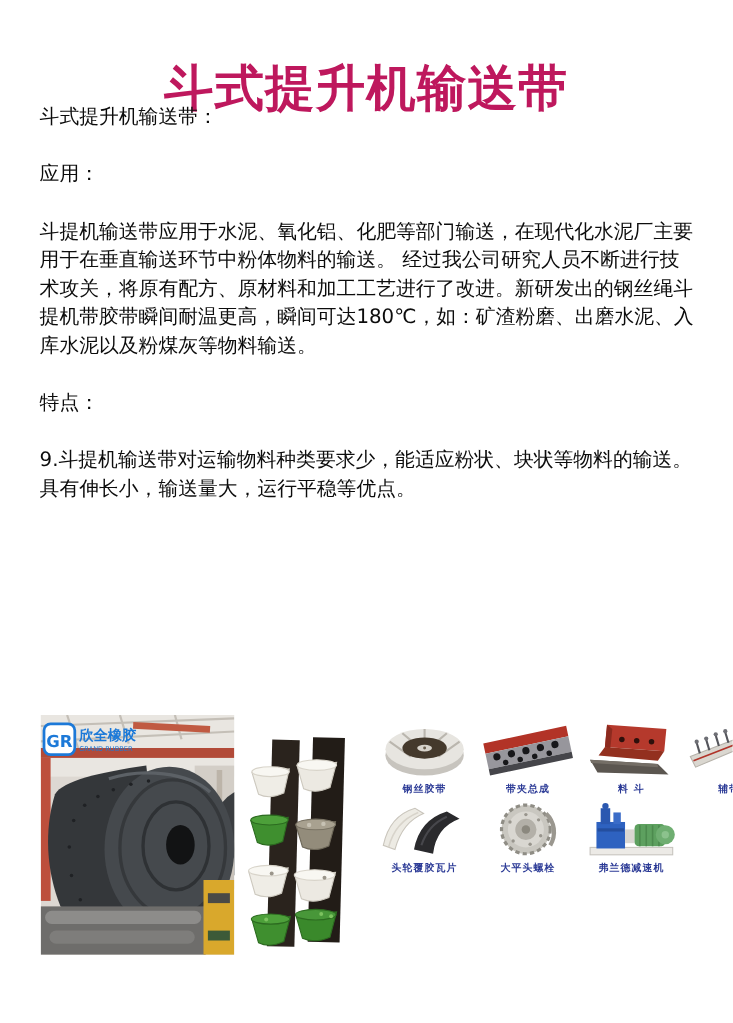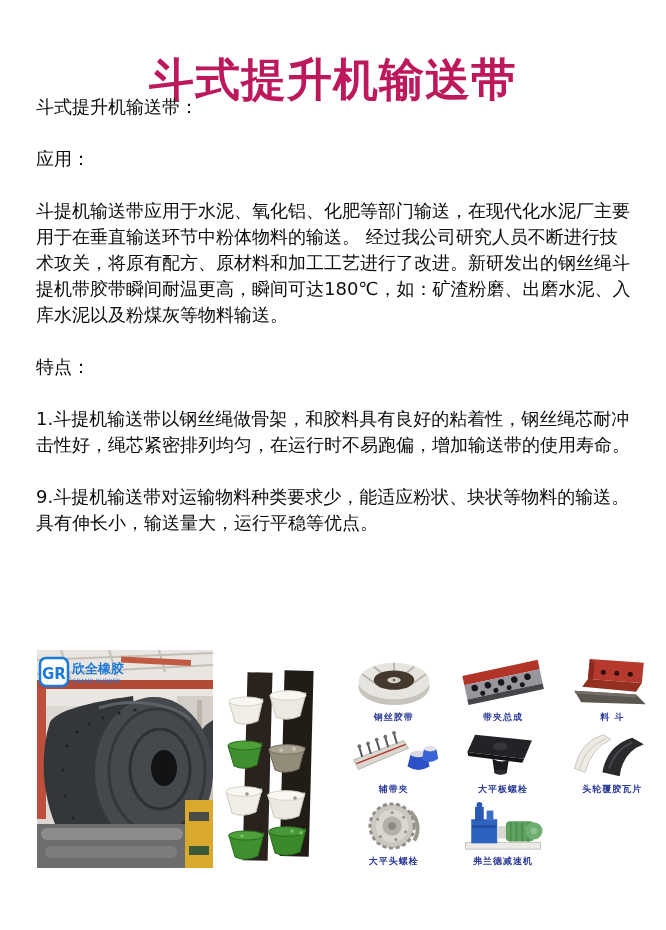--- a/index.html
+++ b/index.html
@@ -19,21 +19,21 @@
     font-size:18px;line-height:26px;color:#0c0c0c;
     text-align:left;word-break:break-all;
   }
   .content p{margin:0 0 26px 0;}
   
   .images-strip{position:absolute;left:0;top:650px;width:594px;height:230px;}
   .factory-photo{position:absolute;left:37px;top:0;width:176px;height:218px;}
   .bucket-photo{position:absolute;left:224px;top:20px;width:106px;height:198px;}
   .product-grid{
     position:absolute;left:340px;top:4px;width:326px;
-    display:grid;grid-template-columns:repeat(3,1fr);grid-auto-rows:72px;
+    display:grid;grid-template-columns:repeat(5,1fr);grid-auto-rows:72px;
     column-gap:2px;
   }
   .cell{
     margin:0;display:flex;flex-direction:column;align-items:center;
     justify-content:flex-end;padding-bottom:2px;
   }
   .cell svg{width:92px;height:52px;display:block;}
   .plabel{
     font-size:9px;font-weight:700;color:#2b3a96;margin-top:3px;
     letter-spacing:1px;white-space:nowrap;
@@ -43,21 +43,20 @@
 </head>
 <body>
 
 <h1 class="page-title">斗式提升机输送带</h1>
 
 <div class="content">
   <p>斗式提升机输送带：</p>
   <p>应用：</p>
   <p>斗提机输送带应用于水泥、氧化铝、化肥等部门输送，在现代化水泥厂主要用于在垂直输送环节中粉体物料的输送。 经过我公司研究人员不断进行技术攻关，将原有配方、原材料和加工工艺进行了改进。新研发出的钢丝绳斗提机带胶带瞬间耐温更高，瞬间可达180℃，如：矿渣粉磨、出磨水泥、入库水泥以及粉煤灰等物料输送。</p>
   <p>特点：</p>
-  <p>1.斗提机输送带以钢丝绳做骨架，和胶料具有良好的粘着性，钢丝绳芯耐冲击性好，绳芯紧密排列均匀，在运行时不易跑偏，增加输送带的使用寿命。</p>
   <p>9.斗提机输送带对运输物料种类要求少，能适应粉状、块状等物料的输送。具有伸长小，输送量大，运行平稳等优点。</p>
 </div>
 
 <div class="images-strip">
 
   <svg class="factory-photo" viewBox="0 0 176 218" xmlns="http://www.w3.org/2000/svg">
     <rect width="176" height="218" fill="#ddd8d2"></rect>
     <rect width="176" height="56" fill="#e9e6e1"></rect>
     <g stroke="#c4bfb7" stroke-width="2">
       <line x1="0" y1="10" x2="176" y2="3"></line>

